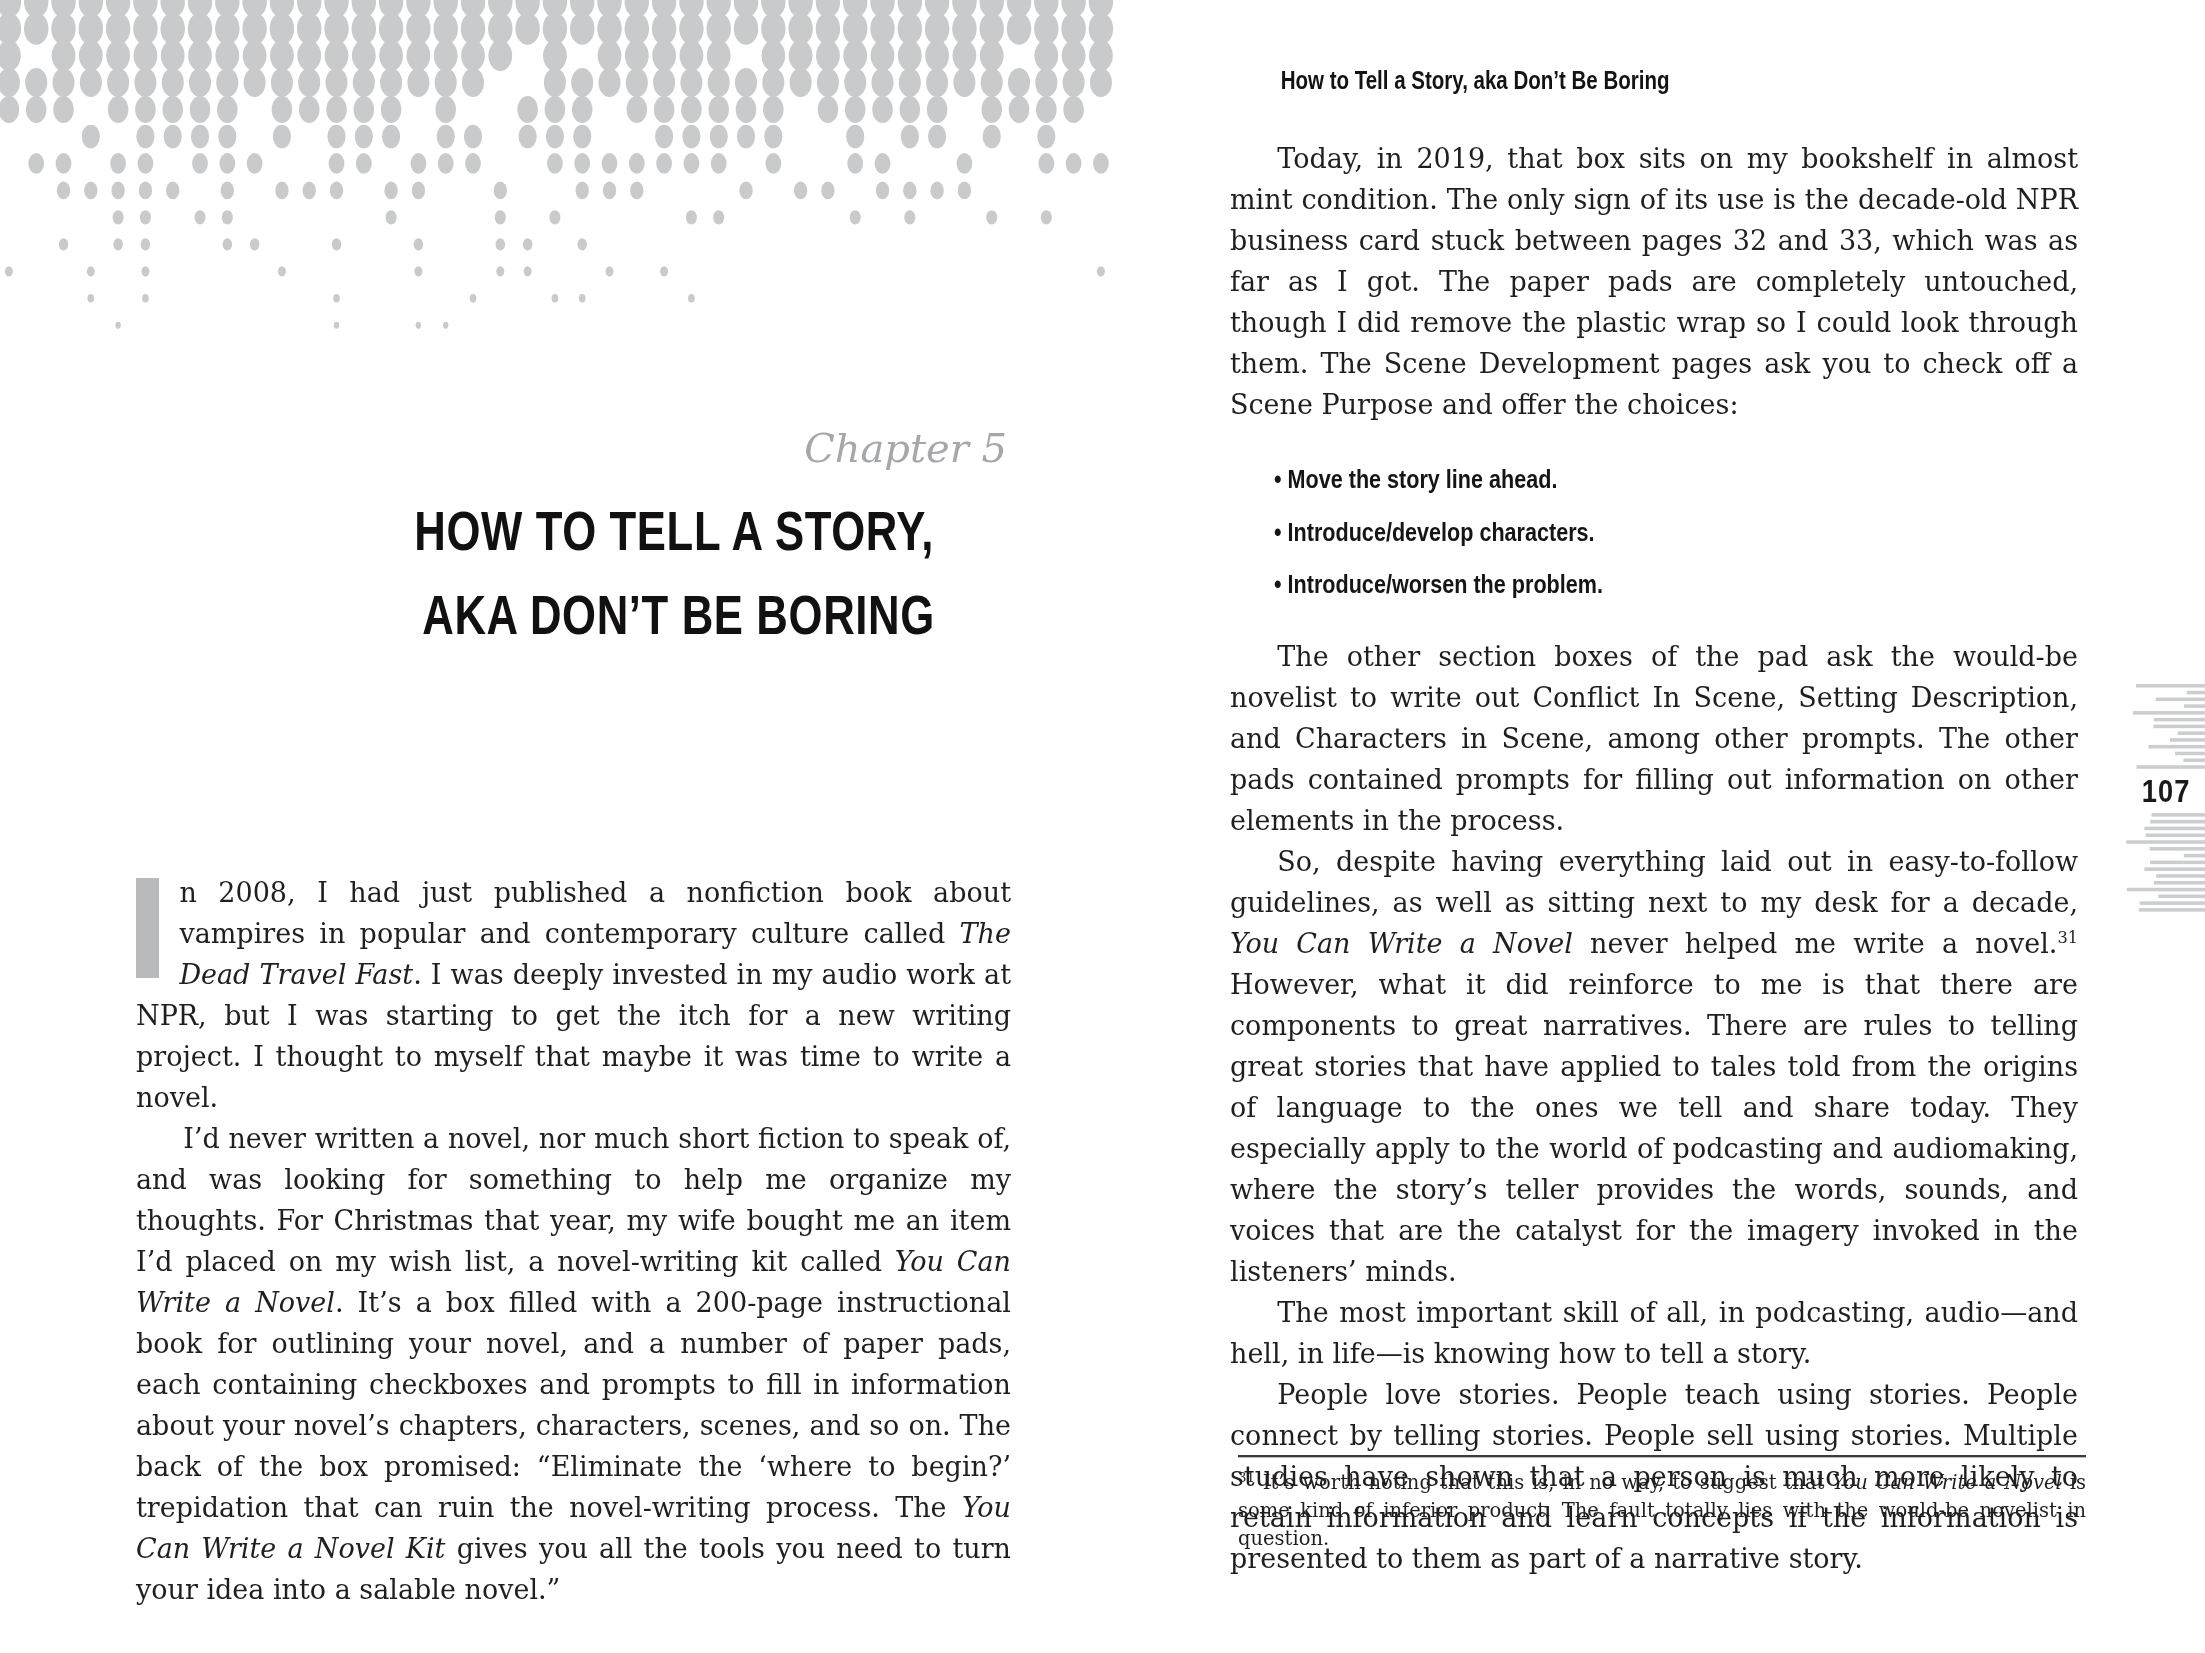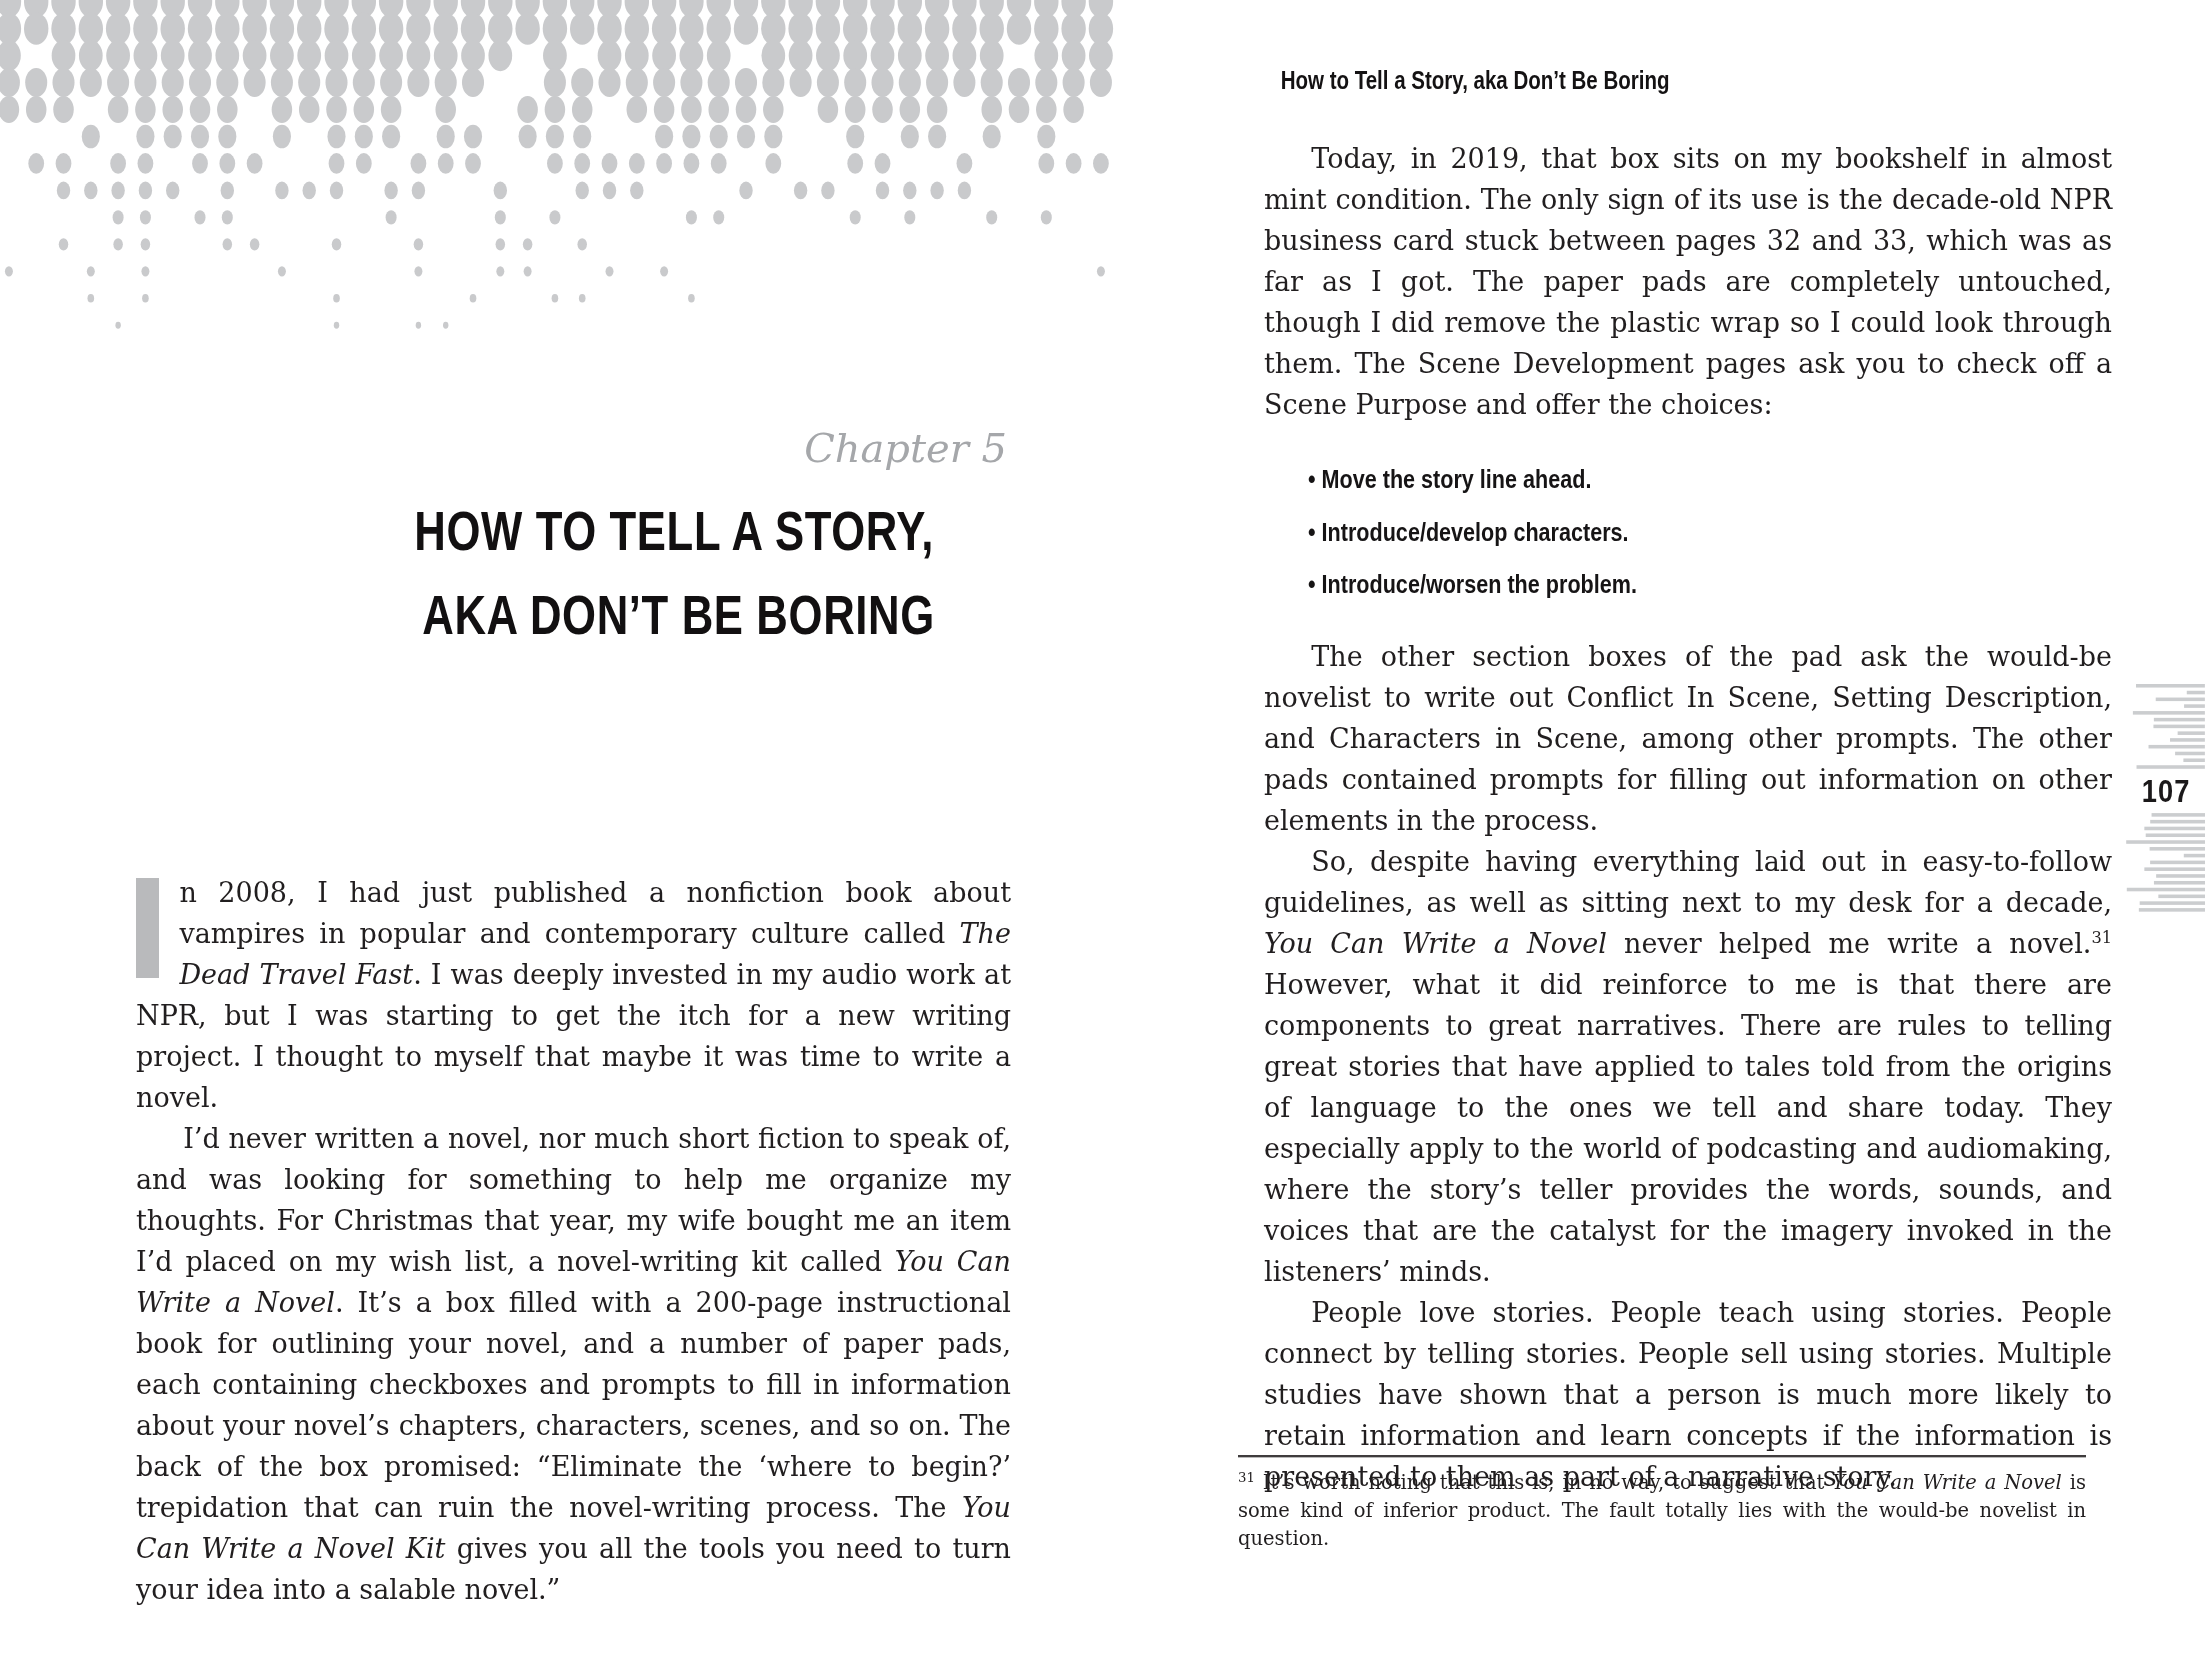--- a/index.html
+++ b/index.html
@@ -21,21 +21,21 @@
   .bodytext p.ind{text-indent:1.75em;}
   .it{font-style:italic;}
   .bodytext sup{font-size:0.6em;line-height:0;}
   .dropcap{float:left;width:23px;height:100px;background:#b9babc;margin:6px 20.4px 0 0;}
 
   
   .running-head{position:absolute;left:1238px;top:66px;width:848px;text-align:left;
                 font-family:"Liberation Sans", sans-serif;font-weight:bold;font-size:25px;color:#141213;
                 white-space:nowrap;}
   .running-head .cond{transform:scaleX(0.82);}
-  .body-right{position:absolute;left:1264px;top:138px;width:848px;}
+  .body-right{position:absolute;left:1230px;top:138px;width:848px;}
   .bullets{display:flex;margin:39px 0 36px 0;padding-left:44px;
            font-family:"Liberation Sans", sans-serif;font-weight:bold;font-size:25.4px;color:#161415;}
   .bcol{width:451px;}
   .bcol + .bcol{width:auto;}
   .bullet-item{line-height:30.5px;margin-bottom:22px;white-space:nowrap;}
   .bullet-item:last-child{margin-bottom:0;}
   .bullet-item .cond{transform:scaleX(0.85);transform-origin:0 50%;}
   .bullet-item .cond::before{content:"\2022\00a0";}
 
   .footnote{position:absolute;left:1238px;top:1455px;width:848px;}
@@ -392,20 +392,21 @@
       <div class="bullets">
         <div class="bcol">
             <div class="bullet-item"><span class="cond">Move the story line ahead.</span></div>
             <div class="bullet-item"><span class="cond">Introduce/develop characters.</span></div>
             <div class="bullet-item"><span class="cond">Introduce/worsen the problem.</span></div>
           </div>
       </div>
 
       <p class="ind"><span>The other section boxes of the pad ask the would-be novelist to write out Conflict In Scene, Setting Description, and Characters in Scene, among other prompts. The other pads contained prompts for filling out information on other elements in the process.</span></p>
       <p class="ind"><span>So, despite having everything laid out in easy-to-follow guidelines, as well as sitting next to my desk for a decade, </span><span class="it">You Can Write a</span><span> </span><span class="it">Novel</span><span> never helped me write a novel.</span><sup>31</sup><span> However, what it did reinforce to me is that there are components to great narratives. There are rules to telling great stories that have applied to tales told from the origins of language to the ones we tell and share today. They especially apply to the world of podcasting and audiomaking, where the story’s teller provides the words, sounds, and voices that are the catalyst for the imagery invoked in the listeners’ minds.</span></p>
+      <p class="ind"><span>The most important skill of all, in podcasting, audio—and hell, in life—is knowing how to tell a story.</span></p>
       <p class="ind"><span>People love stories. People teach using stories. People connect by telling stories. People sell using stories. Multiple studies have shown that a person is much more likely to retain information and learn concepts if the information is presented to them as part of a narrative story.</span></p>
     </div>
 
     <div class="footnote">
       <div class="fn-rule"></div>
       <p class="fn-text">
         <sup>31</sup><span><span> It’s worth noting that this is, in no way, to suggest that </span><span class="it">You Can Write a Novel</span><span> is some kind of inferior product. The fault totally lies with the would-be novelist in question.</span></span>
       </p>
     </div>
 

